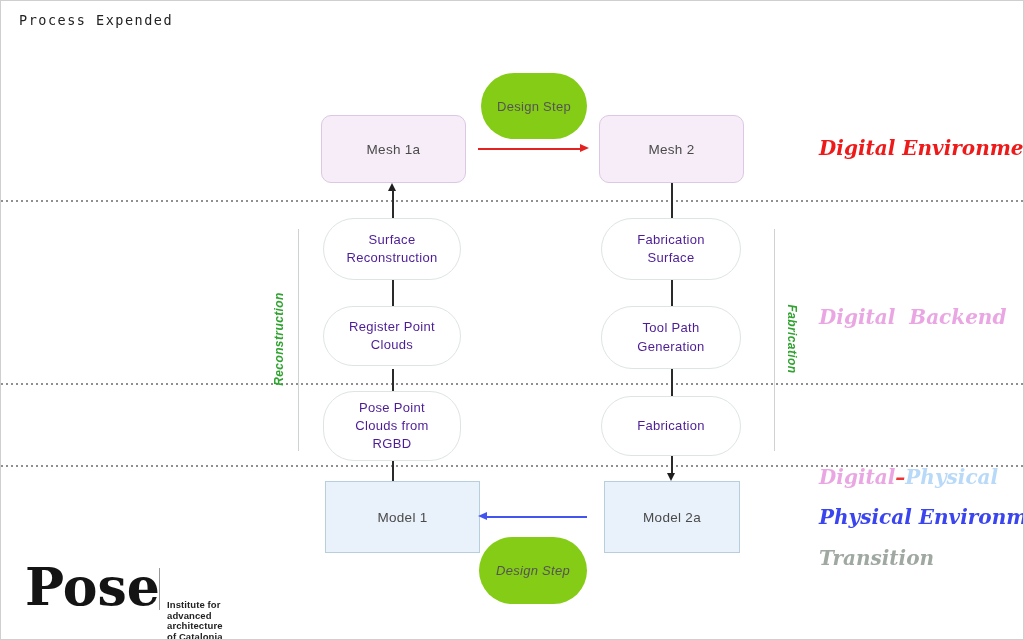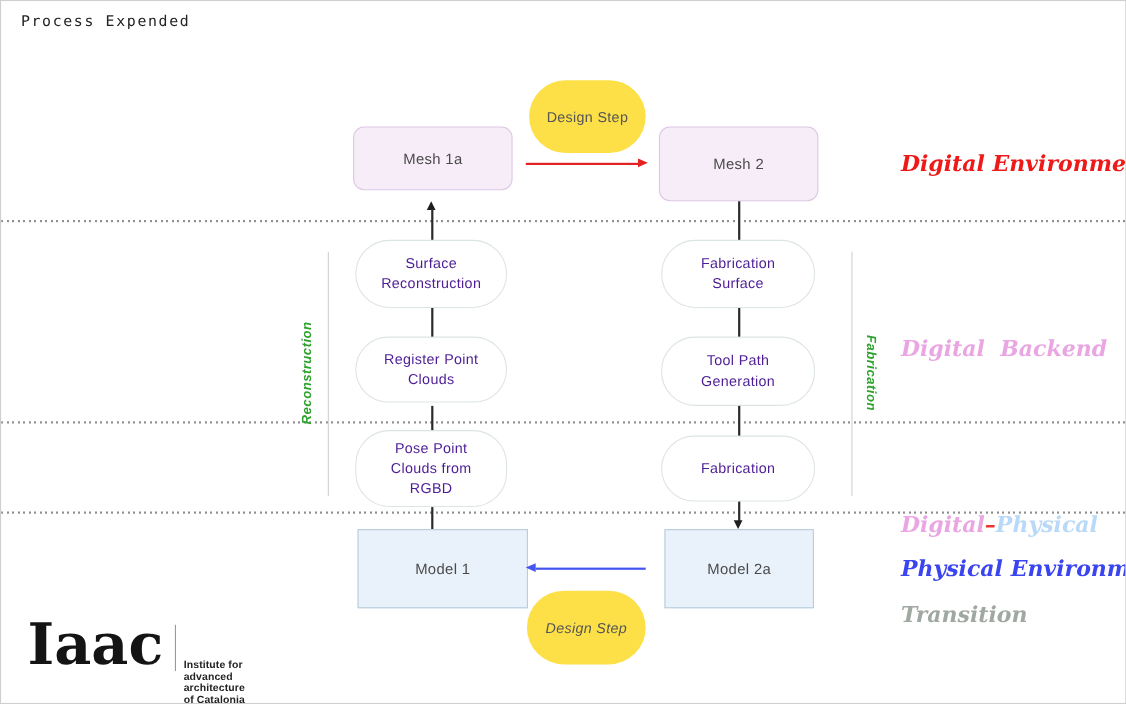--- a/index.html
+++ b/index.html
@@ -21,21 +21,21 @@
     letter-spacing: 1.5px;
     color: #222;
   }
 
   .dotted-line {
     left: 0; width: 1024px; height: 2px;
     background-image: repeating-linear-gradient(90deg, #8f8f8f 0 2px, transparent 2px 5px);
   }
 
   .bubble {
-    background: #fde047;
+    background: #84cc16;
     border-radius: 34px;
     display: flex; align-items: center; justify-content: center;
     font-size: 13px; color: #555; letter-spacing: 0.3px;
   }
   .bubble.italic { font-style: italic; }
 
   .mesh-box {
     background: #f7edf8;
     border: 1px solid #dcc7e4;
     border-radius: 10px;
@@ -134,21 +134,21 @@
   <div class="abs page-title" style="left:18px; top:11px;">Process Expended</div>
 
   <div class="abs dotted-line" style="top:199px;"></div>
   <div class="abs dotted-line" style="top:382px;"></div>
   <div class="abs dotted-line" style="top:464px;"></div>
 
   <div class="abs bubble" style="left:480px; top:72px; width:106px; height:66px;">
     <span>Design Step</span>
   </div>
 
-  <div class="abs mesh-box" style="left:320px; top:114px; width:145px; height:58px;">
+  <div class="abs mesh-box" style="left:320px; top:114px; width:145px; height:68px;">
     <span>Mesh 1a</span>
   </div>
   <div class="abs mesh-box" style="left:598px; top:114px; width:145px; height:68px;">
     <span>Mesh 2</span>
   </div>
 
   <div class="abs hline" style="left:477px; top:147px; width:102px; background:#e32222;"></div>
   <div class="abs arrowhead-right" style="left:579px; top:143px;"></div>
 
   <div class="abs pill" style="left:322px; top:217px; width:138px; height:62px;">
@@ -222,21 +222,21 @@
     <span>Model 2a</span>
   </div>
 
   <div class="abs hline" style="left:486px; top:515px; width:100px; background:#4355ee;"></div>
   <div class="abs arrowhead-left" style="left:477px; top:511px;"></div>
 
   <div class="abs bubble italic" style="left:478px; top:536px; width:108px; height:67px;">
     <span>Design Step</span>
   </div>
 
-  <div class="abs logo-wordmark" style="left:24px; top:564px;">Iaac</div>
+  <div class="abs logo-wordmark" style="left:24px; top:564px;">Pose</div>
   <div class="abs logo-divider" style="left:158px; top:567px; height:42px;"></div>
   <div class="abs logo-tagline" style="left:166px; top:567px;">
     <div>Institute for</div>
     <div>advanced</div>
     <div>architecture</div>
     <div>of Catalonia</div>
   </div>
 
 </div>
 

